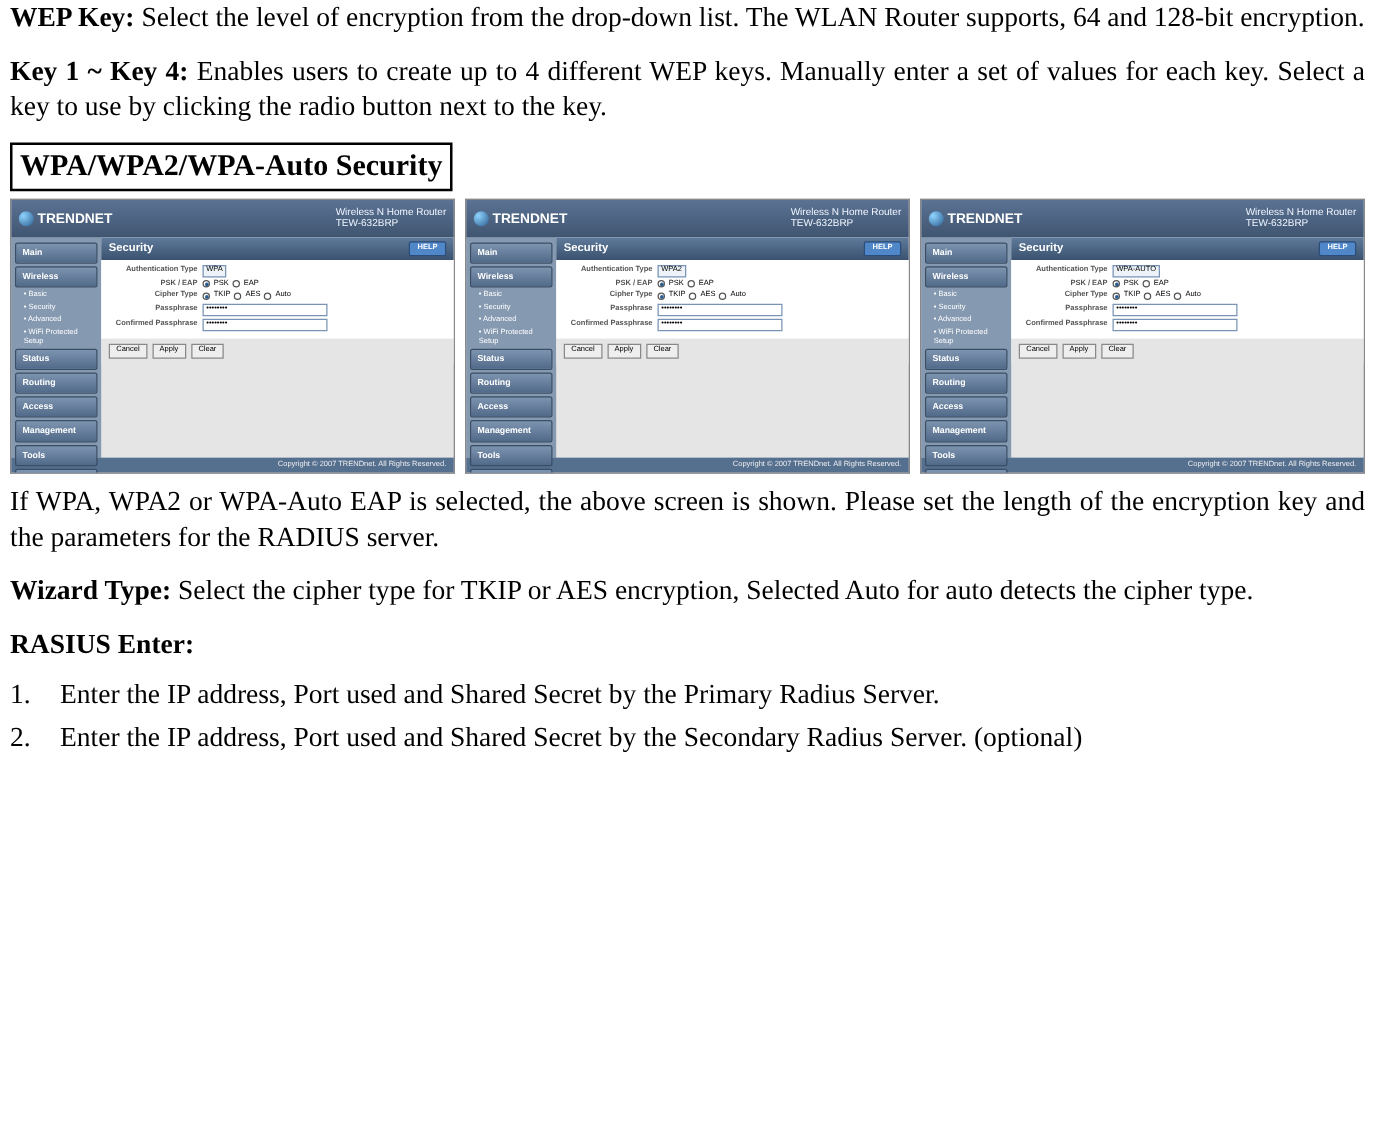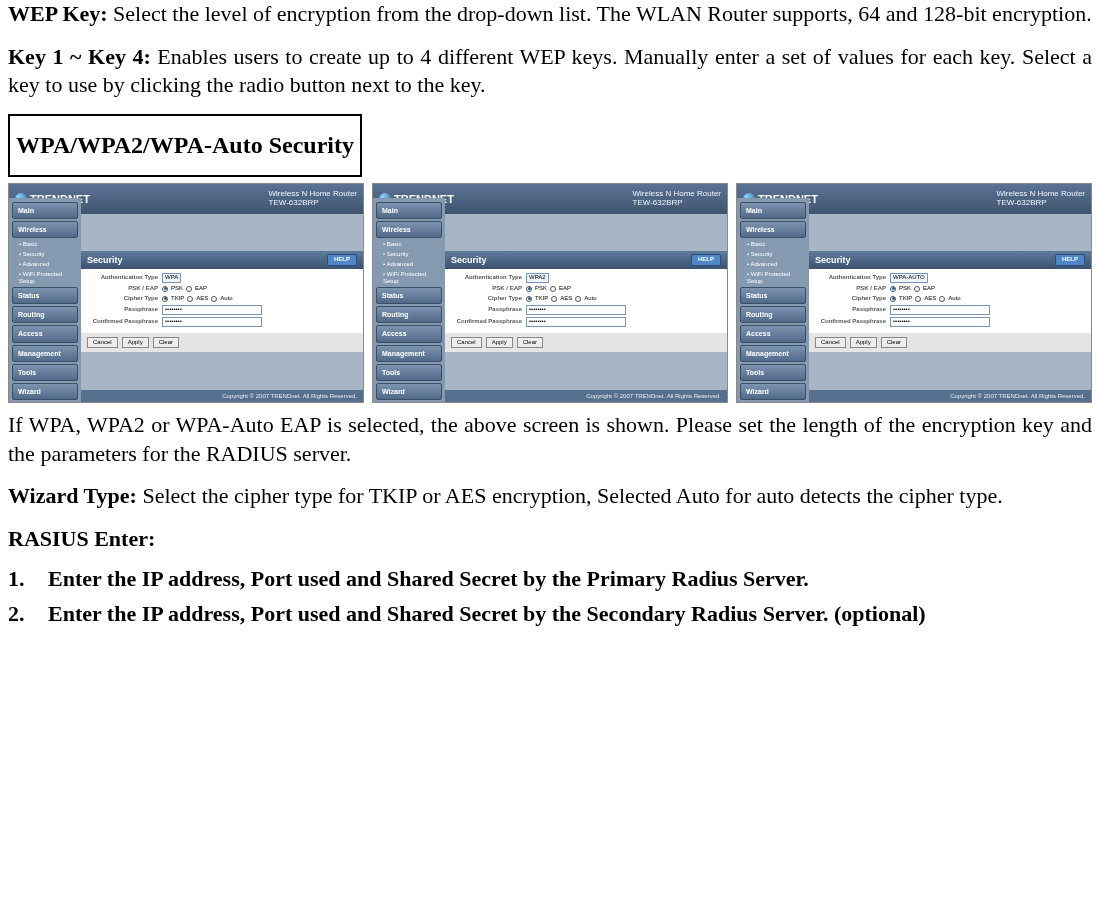--- a/index.html
+++ b/index.html
@@ -12,21 +12,21 @@
       width: 1100px;
       padding: 0 8px;
     }
     p { margin-bottom: 14px; text-align: justify; }
     .bold { font-weight: bold; }
     .section-title-boxed {
       font-size: 24px;
       font-weight: bold;
       border: 2px solid #000;
       display: inline-block;
-      padding: 14px 6px;
+      padding: 2px 6px;
       margin-bottom: 6px;
     }
     .screenshots-row {
       display: flex;
       gap: 8px;
       margin-bottom: 8px;
       border-radius: 22px;
     }
     .shot {
       flex: 1;
@@ -63,21 +63,20 @@
     }
     .shot-subtitle {
       color: #eff5ff;
       font-size: 8px;
       text-align: left;
       line-height: 1.1;
     }
     .shot-body {
       display: flex;
       height: calc(100% - 30px - 12px);
-      align-items: center;
     }
     .shot-footer {
       height: 12px;
       background: #556f8f;
       color: #eee;
       font-size: 6px;
       text-align: right;
       line-height: 12px;
       padding-right: 6px;
     }
@@ -187,21 +186,20 @@
     .abtn {
       background: #eee;
       border: 1px solid #888;
       font-size: 6px;
       padding: 1px 5px;
     }
     ol.numbered {
       list-style: none;
       counter-reset: item;
       margin-left: 0;
-      font-weight: bold;
     }
     ol.numbered li {
       counter-increment: item;
       margin-bottom: 6px;
       display: flex;
       text-align: justify;
     }
     ol.numbered li::before {
       content: counter(item) ".";
       width: 40px;

